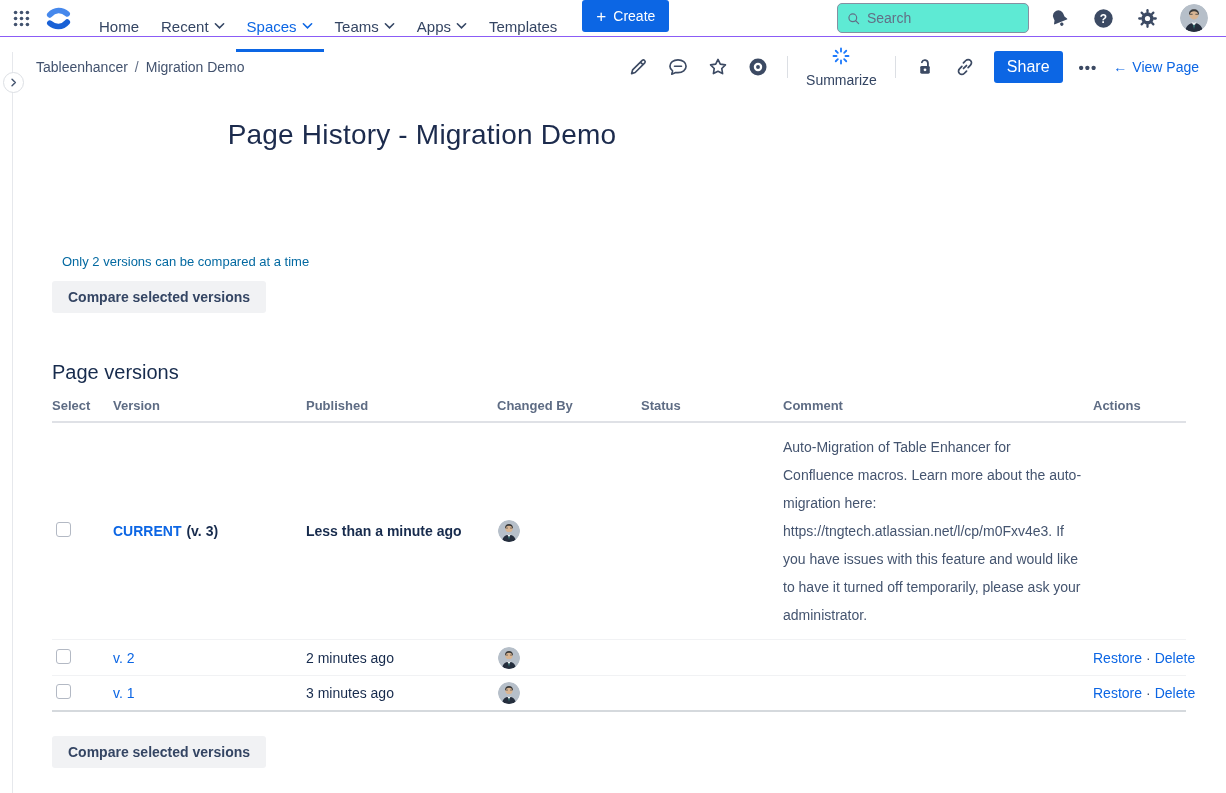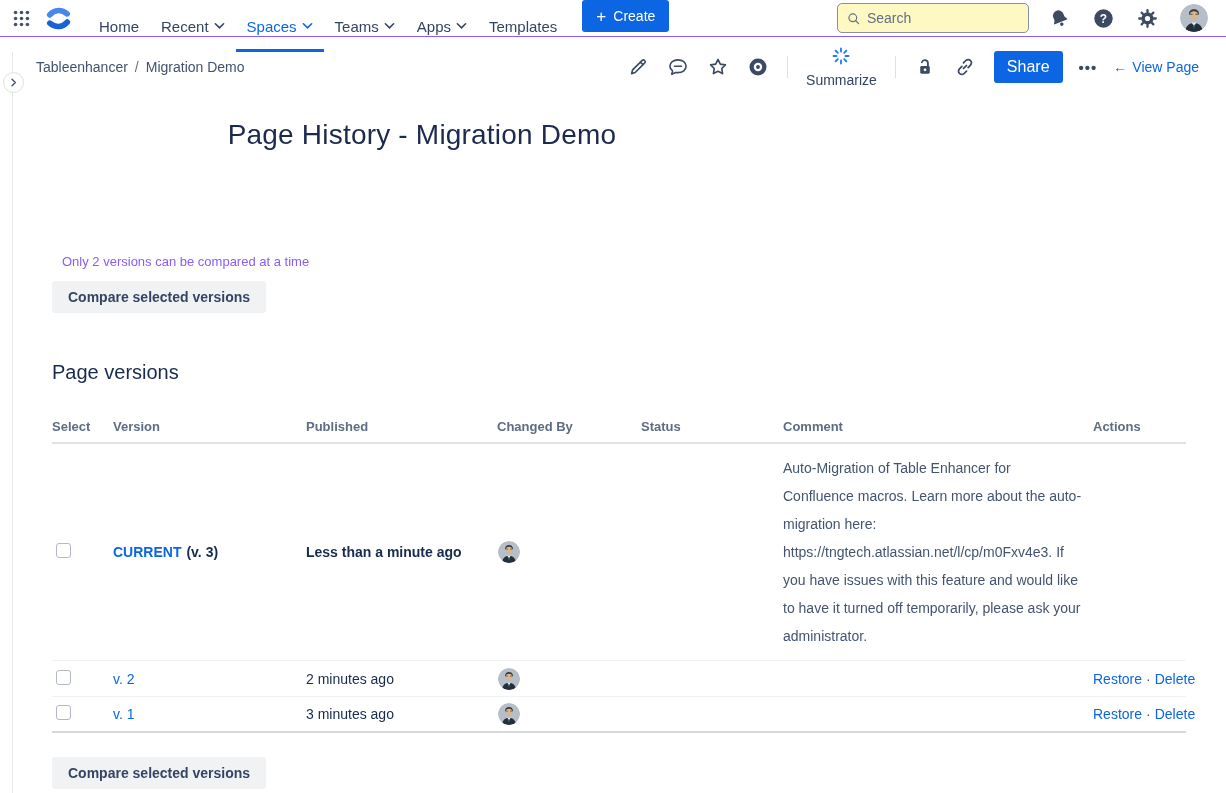--- a/index.html
+++ b/index.html
@@ -28,21 +28,21 @@
   .nav-item.active { color: #0C66E4; border-bottom-color: #0C66E4; }
   .create-btn {
     margin-left: 14px; height: 32px; padding: 0 14px; border: none; border-radius: 3px;
     background: #0C66E4; color: #fff; font-size: 14px; font-weight: 500; cursor: pointer;
     display: flex; align-items: center; gap: 7px; font-family: inherit;
   }
   .create-plus { font-size: 17px; font-weight: 400; line-height: 1; }
   .topbar-right { margin-left: auto; display: flex; align-items: center; gap: 17px; }
   .search-box {
     width: 192px; height: 30px; border: 1px solid #8590A2; border-radius: 5px;
-    display: flex; align-items: center; padding: 0 8px; gap: 6px; background: #fef9c3;
+    display: flex; align-items: center; padding: 0 8px; gap: 6px; background: #5eead4;
   }
   .search-box input {
     border: none; outline: none; width: 100%; font-size: 14px; color: #172B4D;
     font-family: inherit; background: transparent;
   }
   .search-box input::placeholder { color: #626F86; }
   .avatar { border-radius: 50%; display: block; }
 
   
   .rail-line { position: absolute; left: 12px; top: 52px; bottom: 0; width: 1px; background: #E6E8EC; }
@@ -68,29 +68,29 @@
     height: 32px; padding: 0 13px; border: none; border-radius: 3px; background: #0C66E4;
     color: #fff; font-size: 16px; font-weight: 500; cursor: pointer; font-family: inherit; margin-left: 4px;
   }
   .more-btn { font-size: 15px; font-weight: 700; color: #3C4A63; letter-spacing: 1px; background: none; border: none; cursor: pointer; padding: 4px 6px; font-family: inherit; }
   .view-page { display: flex; align-items: center; gap: 5px; color: #0C66E4; font-size: 14px; font-weight: 500; }
 
   
   .title-wrap { width: 740px; margin: 22px 0 0 52px; text-align: center; }
   h1.page-title { font-size: 28px; font-weight: 500; color: #1C2B4D; letter-spacing: 0.2px; }
   .main { margin-left: 52px; width: 1134px; }
-  .compare-note { margin-top: 103px; margin-left: 10px; font-size: 13px; color: #8b5cf6; }
+  .compare-note { margin-top: 103px; margin-left: 10px; font-size: 13px; color: #0369a1; }
   .compare-btn {
     margin-top: 12px; height: 32px; padding: 0 16px; border: none; border-radius: 3px;
     background: #F1F2F4; color: #344563; font-size: 14px; font-weight: 600; cursor: pointer; font-family: inherit;
   }
   h2.section-title { margin-top: 48px; font-size: 20px; font-weight: 500; color: #172B4D; }
 
   
-  .vtable { margin-top: 29px; width: 1134px; }
+  .vtable { margin-top: 8px; width: 1134px; }
   .trow, .thead {
     display: grid;
     grid-template-columns: 61px 193px 191px 144px 142px 310px 93px;
     align-items: center;
   }
   .thead { padding: 6px 0 8px 0; border-bottom: 2px solid #DFE1E6; }
   .th { font-size: 13px; font-weight: 600; color: #5E6C84; }
   .trow { border-bottom: 1px solid #F1F2F4; }
   .trow.row-small { height: 36px; }
   .trow.row-last { border-bottom: 2px solid #D5D9DD; }

